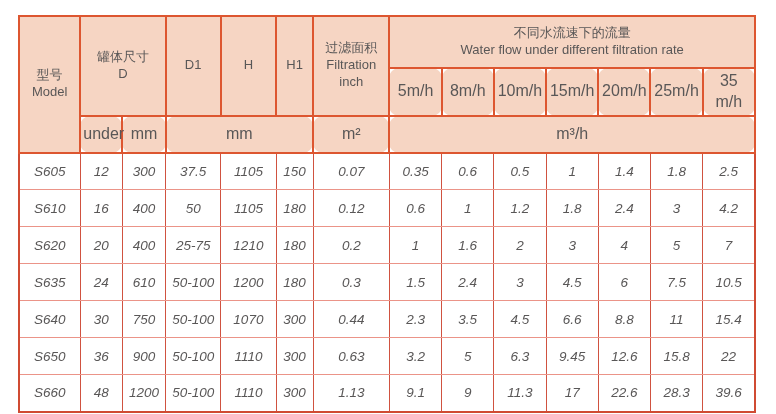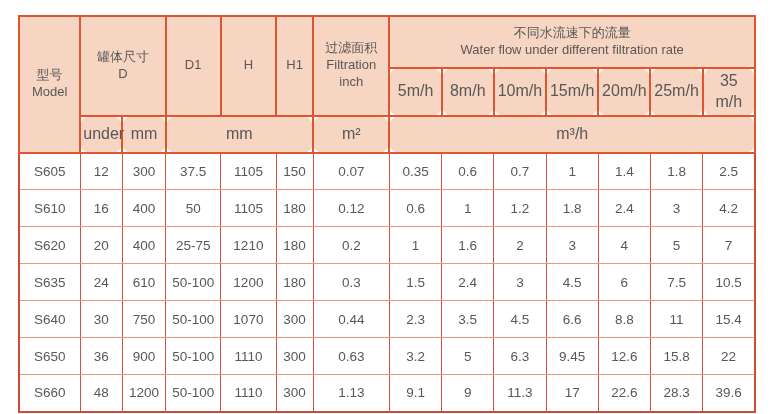--- a/index.html
+++ b/index.html
@@ -49,21 +49,21 @@
     border-left: 1px solid var(--grid-vertical, #d05240);
     border-right: 1px solid var(--grid-vertical, #d05240);
     text-align: center;
     vertical-align: middle;
     font-size: 13.5px;
     padding: 0 2px;
   }
   tr.tr-a { height: 52px; }
   tr.tr-b { height: 36px; }
   tr.tr-c { height: 37px; }
-  tbody tr { height: 37px; }
+  tbody tr { height: 37px; font-style: italic; }
   .hdr-line { display: block; }
 </style>
 </head>
 <body>
 
 <div class="page">
   <table class="spec">
     <colgroup>
       <col style="width:61px">
       <col style="width:42px">
@@ -126,21 +126,21 @@
     <tr>
           <td>S605</td>
           <td>12</td>
           <td>300</td>
           <td>37.5</td>
           <td>1105</td>
           <td>150</td>
           <td>0.07</td>
           <td>0.35</td>
           <td>0.6</td>
-          <td>0.7</td>
+          <td>0.5</td>
           <td>1</td>
           <td>1.4</td>
           <td>1.8</td>
           <td>2.5</td>
         </tr>
         <tr>
           <td>S610</td>
           <td>16</td>
           <td>400</td>
           <td>50</td>

